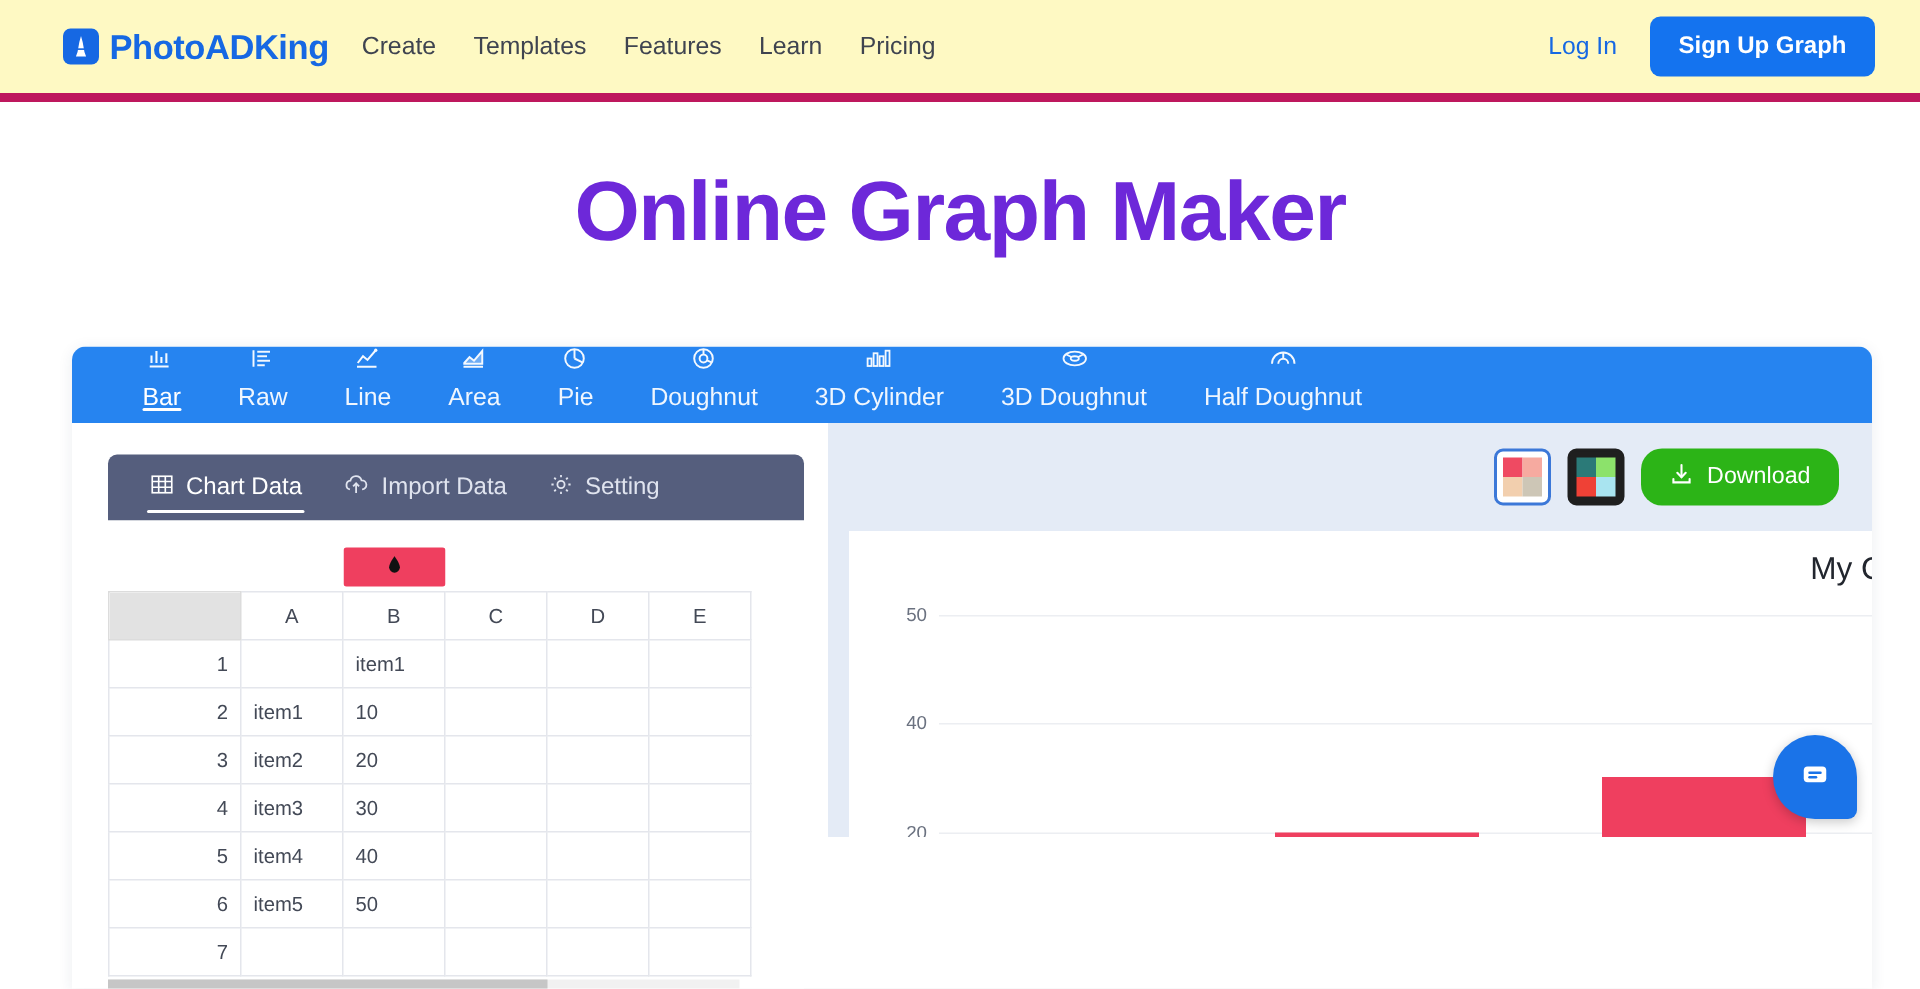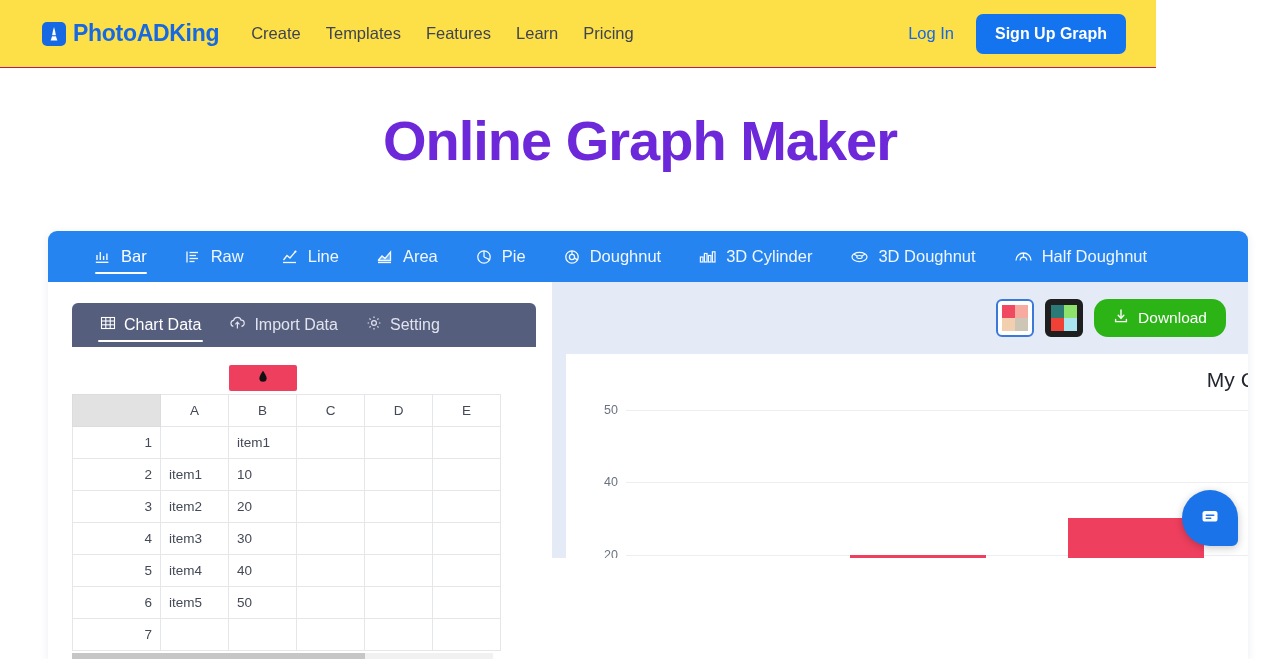--- a/index.html
+++ b/index.html
@@ -7,42 +7,42 @@
     width: 1280px; height: 659px;
     overflow: hidden;
     background: #ffffff;
     font-family: "Liberation Sans", sans-serif;
     -webkit-font-smoothing: antialiased;
   }
 
   
   .site-header {
     position: absolute; top: 0; left: 0;
-    width: 1156px; height: 68px;
-    background: #fde047;
-    border-bottom: 1px solid #be185d;
+    width: 1280px; height: 68px;
+    background: #fef9c3;
+    border-bottom: 6px solid #be185d;
     display: flex; align-items: center;
   }
   .logo-wrap {
     display: flex; align-items: center; gap: 7px;
     margin-left: 42px;
   }
   .logo-mark {
     width: 24px; height: 24px; border-radius: 5px;
     background: #1668e3;
     display: flex; align-items: center; justify-content: center;
     flex: none;
   }
   .logo-text {
     font-size: 23px; font-weight: 700; color: #1668e3;
     letter-spacing: -0.3px; white-space: nowrap;
   }
   .nav-links {
     display: flex; align-items: flex-start; gap: 25px;
-    margin-left: 32px;
+    margin-left: 22px;
   }
   .nav-link {
     font-size: 16.5px; color: #3f4450; white-space: nowrap;
     cursor: pointer;
   }
   .header-right {
     margin-left: auto; margin-right: 30px;
     display: flex; align-items: center; gap: 22px;
   }
   .login-link {
@@ -79,21 +79,21 @@
   }
   .type-tabs {
     height: 51px; background: #2684f0;
     display: flex; align-items: center;
     padding-left: 28px; gap: 0;
   }
   .type-tab {
     display: flex; align-items: center; gap: 9px;
     height: 51px; padding: 0 19px;
     color: rgba(255,255,255,0.93); font-size: 16.5px;
-    cursor: pointer; position: relative; white-space: nowrap;
+    cursor: pointer; position: relative; white-space: nowrap; flex-direction: column;
   }
   .type-tab .tab-ico { display: flex; align-items: center; opacity: .95; }
   .type-tab.active { color: #ffffff; font-weight: 400; }
   .type-tab.active::after {
     content: ""; position: absolute; left: 19px; right: 19px; bottom: 8px;
     height: 2.5px; background: #ffffff; border-radius: 2px;
   }
 
   .workspace { display: flex; height: 276px; background: #fff; }
 

